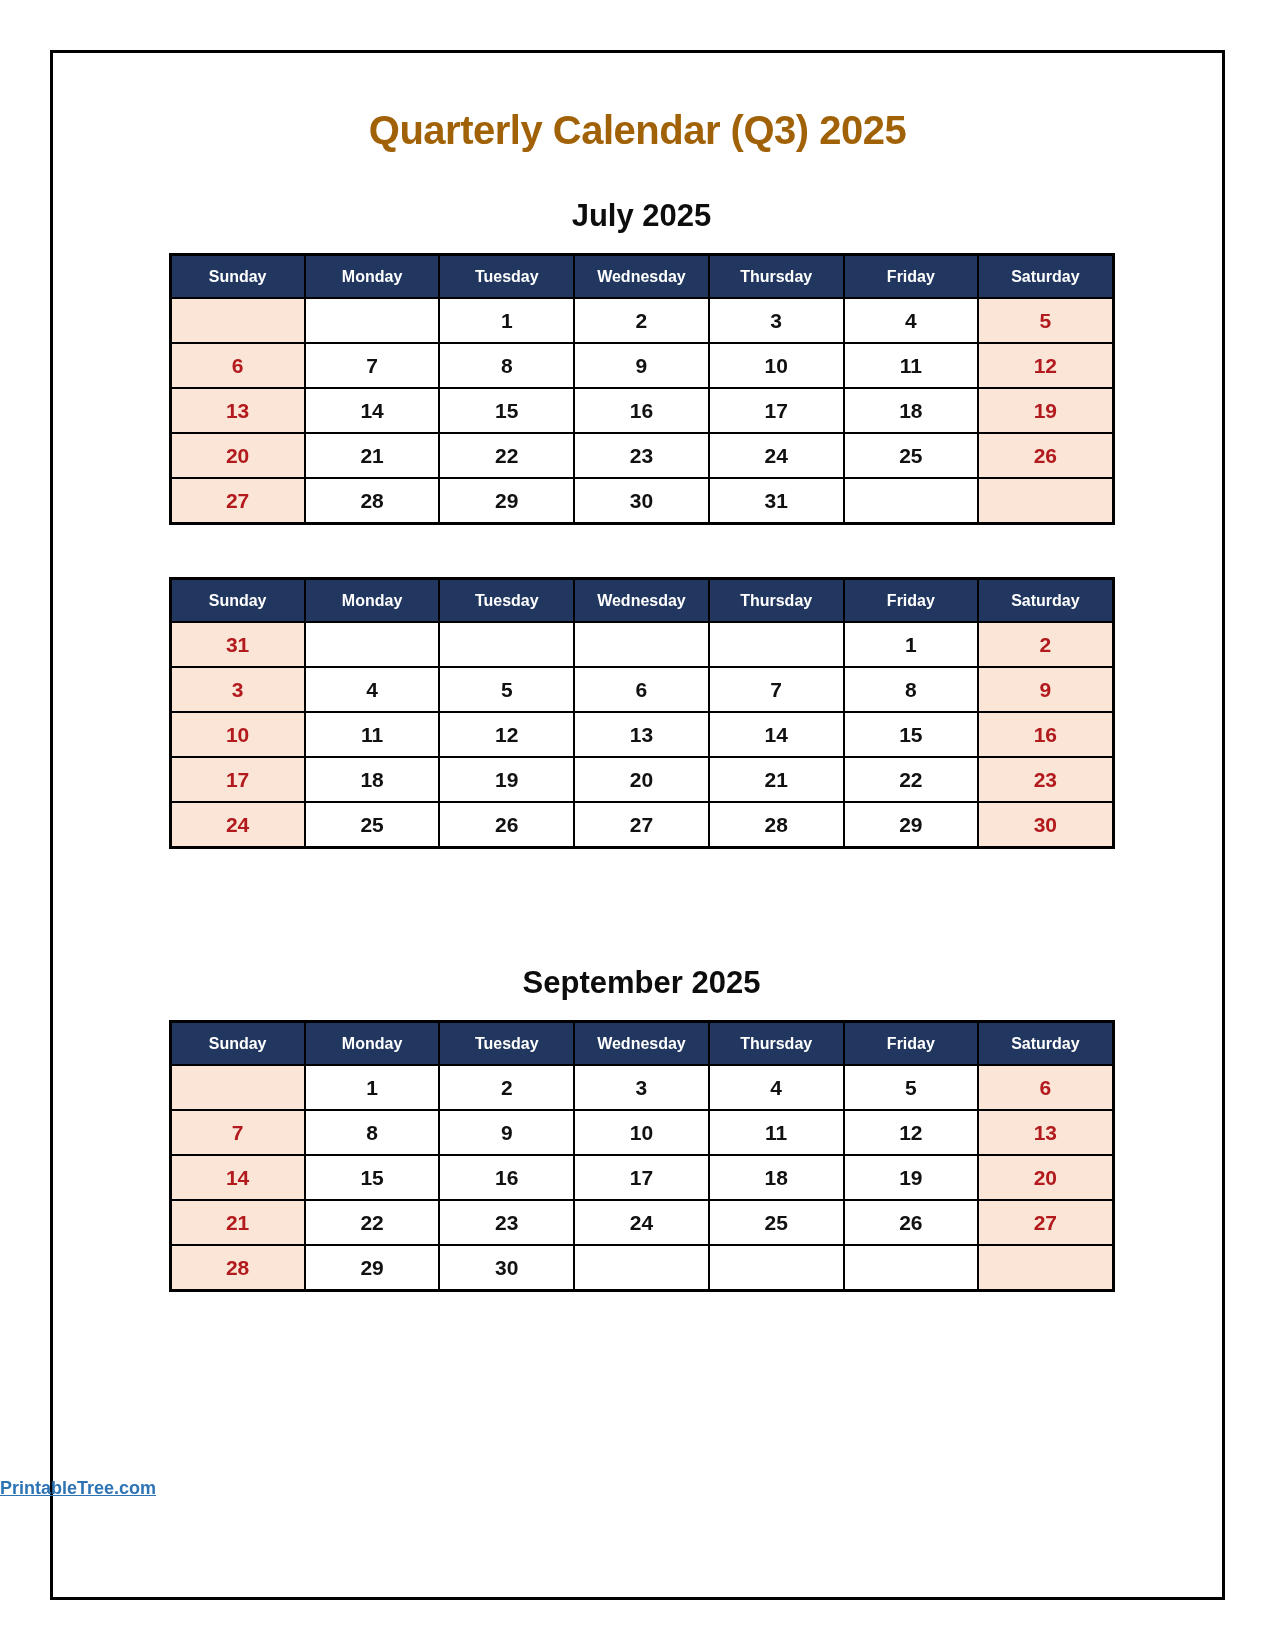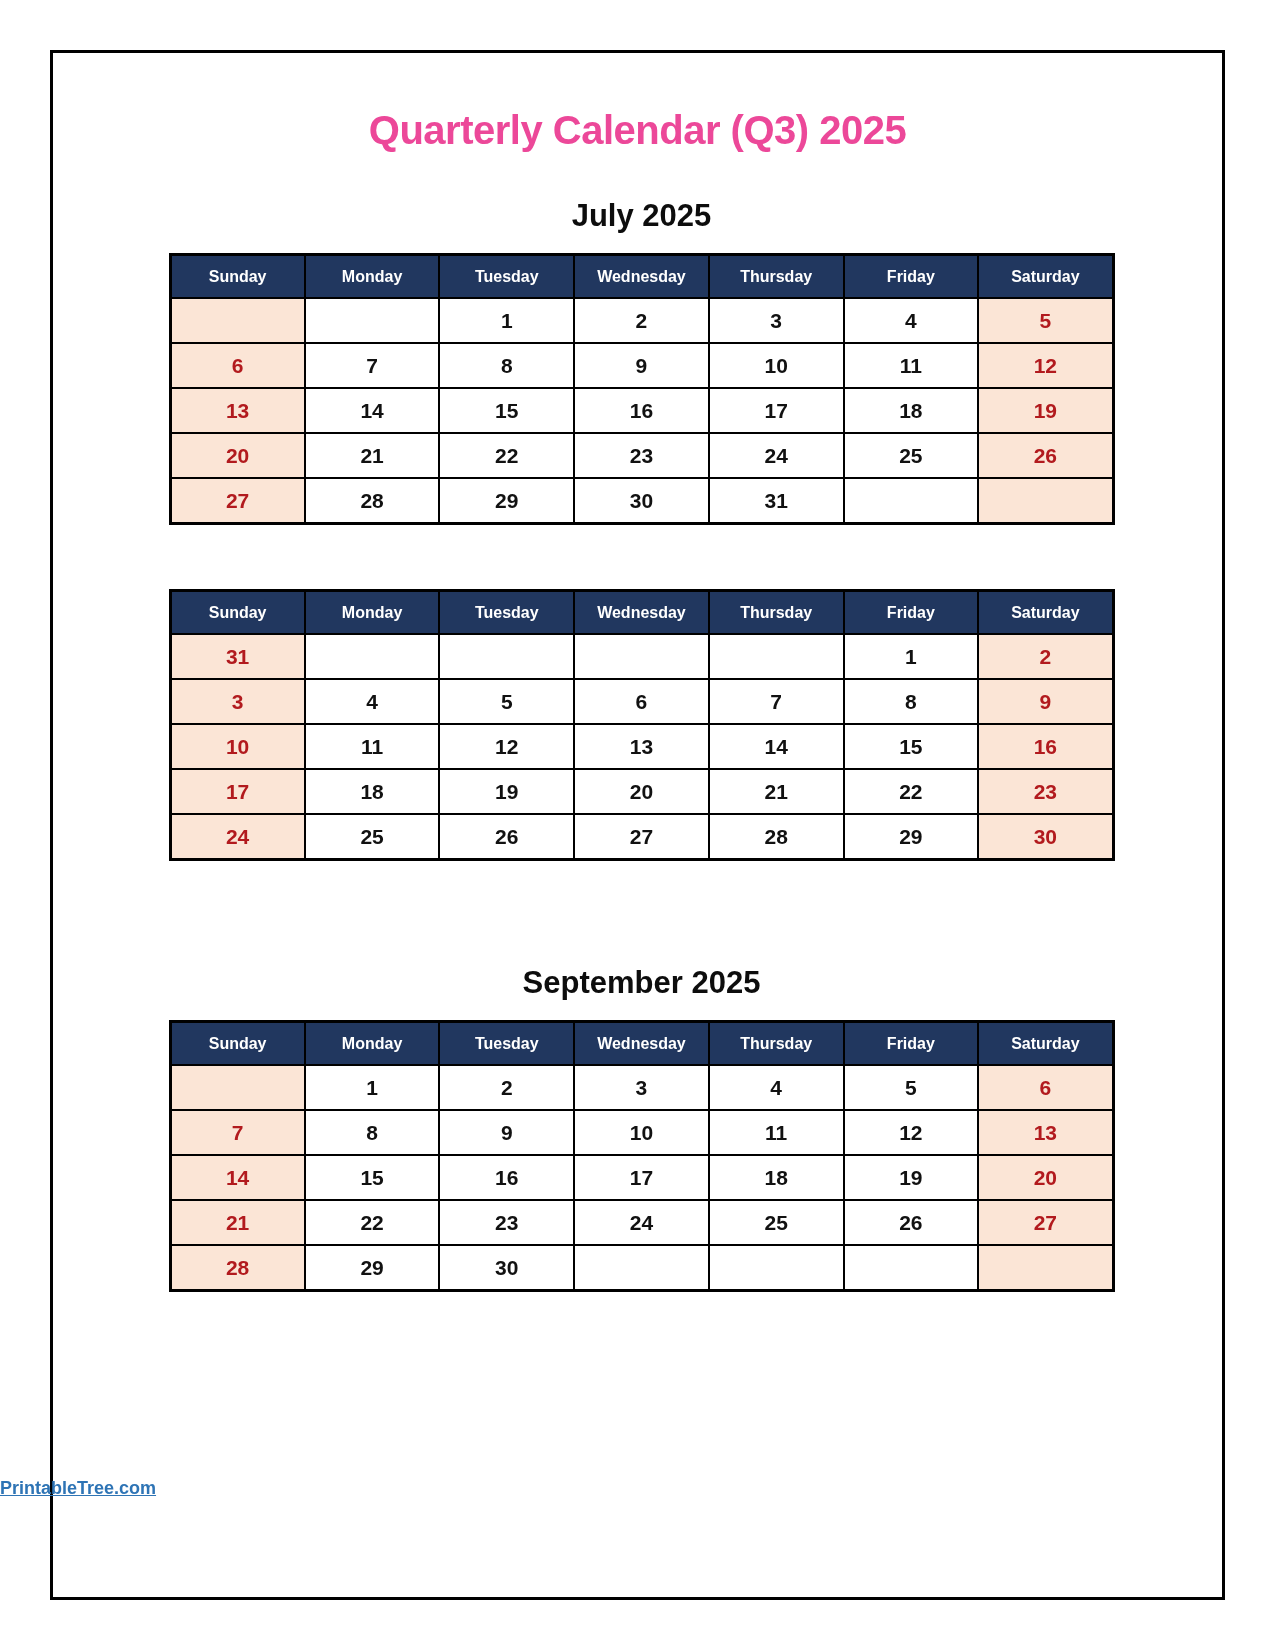--- a/index.html
+++ b/index.html
@@ -16,33 +16,33 @@
     width:1275px;height:1650px;position:relative;background:#ffffff;
     font-family:"Liberation Sans", sans-serif;overflow:hidden;
   }
   .frame{
     position:absolute;left:50px;top:50px;width:1175px;height:1550px;
     border:3px solid var(--border);box-sizing:border-box;
   }
   .doc-title{
     position:absolute;top:106px;left:0;right:0;margin:0;
     text-align:center;font-size:40px;line-height:48px;font-weight:bold;
-    color:#ec4899;letter-spacing:-0.5px;
+    color:#a16207;letter-spacing:-0.5px;
   }
   #months{position:absolute;left:0;top:0;width:100%;height:100%;padding-left:8px;}
   .month{position:absolute;left:0;right:0;}
   .month:nth-child(1){top:196px;}
   .month:nth-child(2){top:577px;}
   .month:nth-child(3){top:963px;}
   .month-title{
     margin:0 0 17px 0;text-align:center;font-size:31px;line-height:40px;
     font-weight:bold;color:#0d0d0d;
   }
   table.cal{
-    border-collapse:collapse;margin:12px auto;width:946px;table-layout:fixed;
+    border-collapse:collapse;margin:0 auto;width:946px;table-layout:fixed;
     border:3px solid var(--border);
   }
   table.cal th{
     background:var(--header-bg);color:var(--header-text);
     font-size:16px;font-weight:bold;height:39px;
     border:2px solid var(--border);text-align:center;
   }
   table.cal td{
     height:41px;border:2px solid var(--border);text-align:center;
     font-size:21px;font-weight:bold;color:var(--weekday-text);background:#ffffff;

